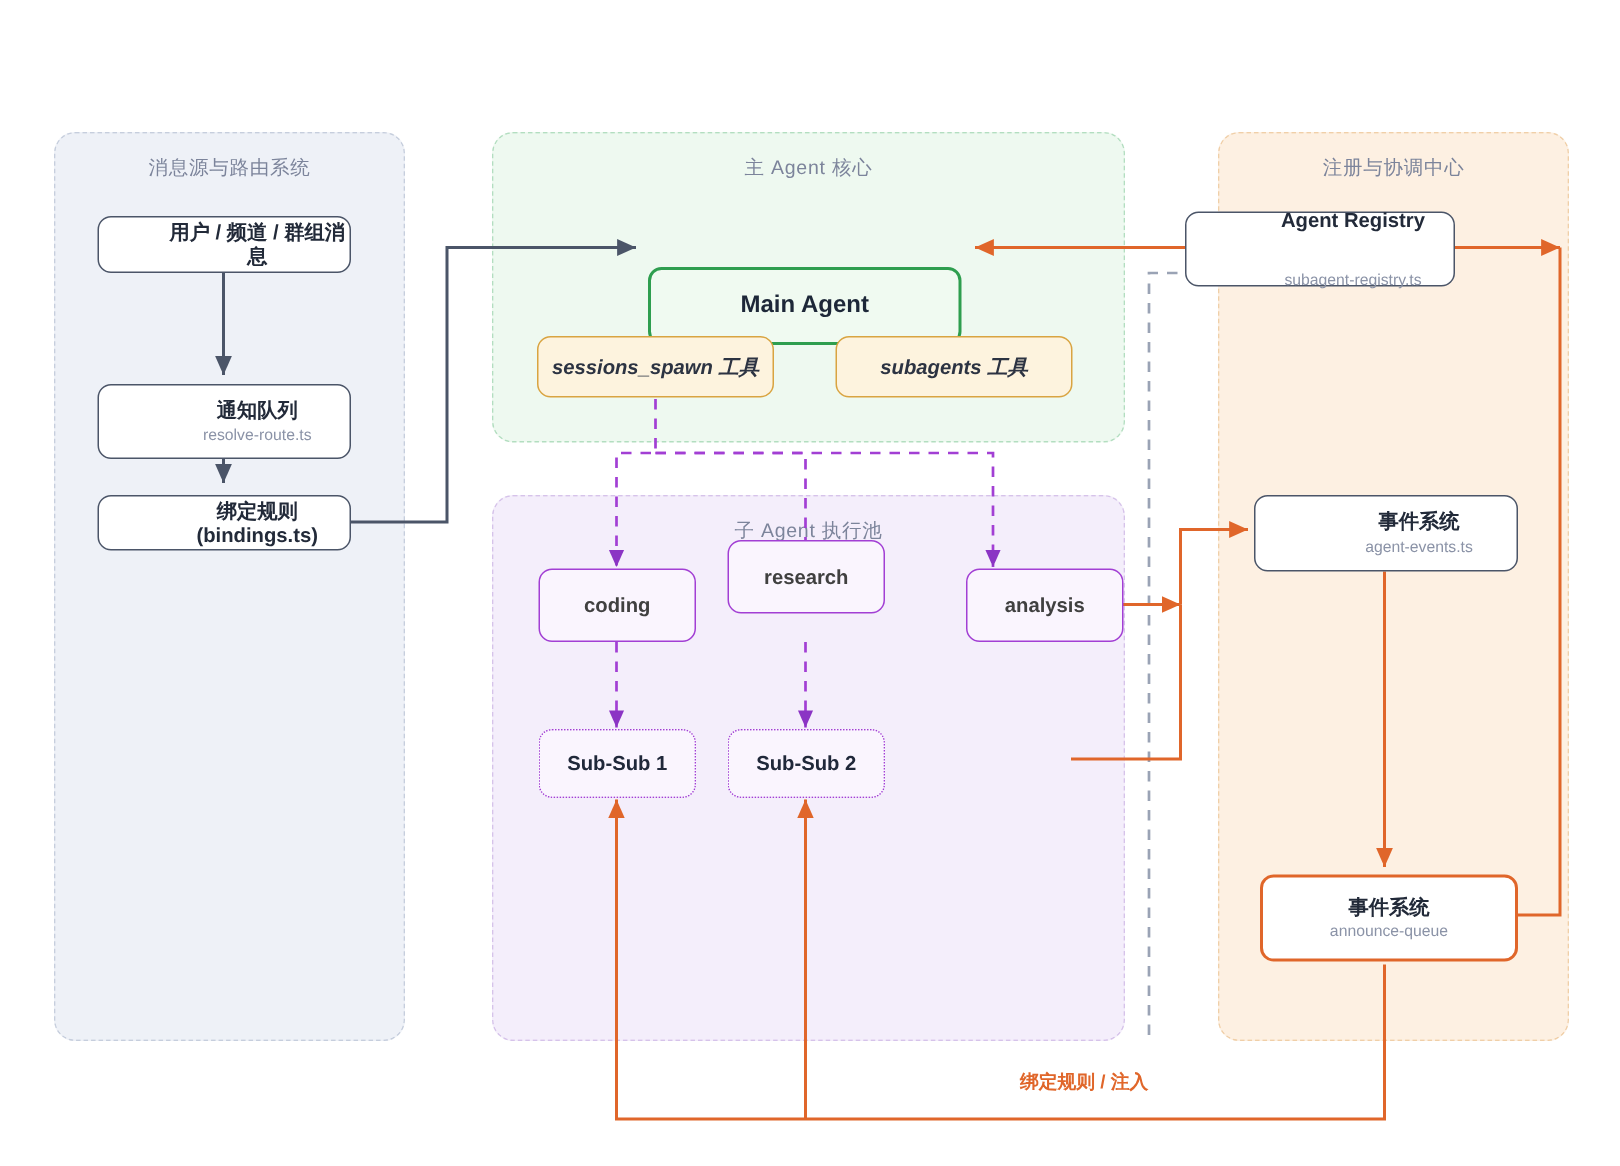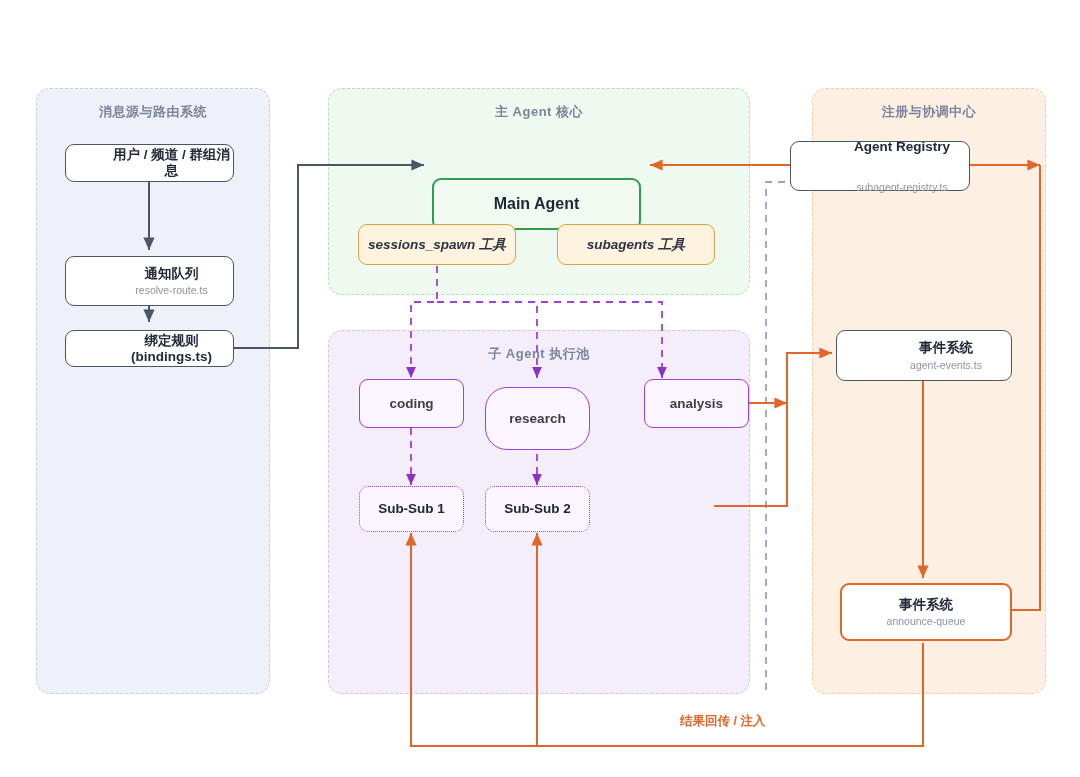--- a/index.html
+++ b/index.html
@@ -8,21 +8,21 @@
     background:#ffffff;
     font-family:"Liberation Sans","DejaVu Sans",sans-serif;
     overflow:hidden;
   }
   #stage{position:relative;width:1080px;height:777px;}
   svg#wires{position:absolute;left:0;top:0;width:1080px;height:777px;}
 
   .panel{position:absolute;border-radius:14px;}
   .panel-title{
     position:absolute;width:100%;text-align:center;
-    font-size:13px;font-weight:bold;color:#7c849b;letter-spacing:.5px;
+    font-size:13px;font-weight:normal;color:#7c849b;letter-spacing:.5px;
   }
 
   .node{
     position:absolute;box-sizing:border-box;
     display:flex;flex-direction:column;
     align-items:center;justify-content:center;
     border-radius:9px;text-align:center;
   }
   .node .t1{font-size:13.5px;font-weight:bold;line-height:1.15;}
   .node .t2{font-size:10.5px;font-weight:normal;margin-top:3px;color:#8b93a7;}
@@ -131,21 +131,21 @@
   </div>
 
   <div class="node n-tool" style="left:557px;top:224px;width:158px;height:41px;">
     <span class="t1">subagents 工具</span>
   </div>
 
   <div class="node n-purple" style="left:359px;top:379px;width:105px;height:49px;">
     <span class="t1">coding</span>
   </div>
 
-  <div class="node n-purple" style="left:485px;top:387px;width:105px;height:63px;border-radius:22px;">
+  <div class="node n-purple" style="left:485px;top:360px;width:105px;height:49px;">
     <span class="t1">research</span>
   </div>
 
   <div class="node n-purple" style="left:644px;top:379px;width:105px;height:49px;">
     <span class="t1">analysis</span>
   </div>
 
   <div class="node n-dotted" style="left:359px;top:486px;width:105px;height:46px;">
     <span class="t1">Sub-Sub 1</span>
   </div>
@@ -162,15 +162,15 @@
   <div class="node n-slate" style="left:836px;top:330px;width:176px;height:51px;">
     <span class="t1">事件系统</span>
     <span class="t2">agent-events.ts</span>
   </div>
 
   <div class="node n-orange" style="left:840px;top:583px;width:172px;height:58px;">
     <span class="t1">事件系统</span>
     <span class="t2">announce-queue</span>
   </div>
 
-  <div class="edge-label" style="left:680px;top:713px;">结果回传 / 注入</div>
+  <div class="edge-label" style="left:680px;top:713px;">绑定规则 / 注入</div>
 
 </div>
 
 </body></html>

